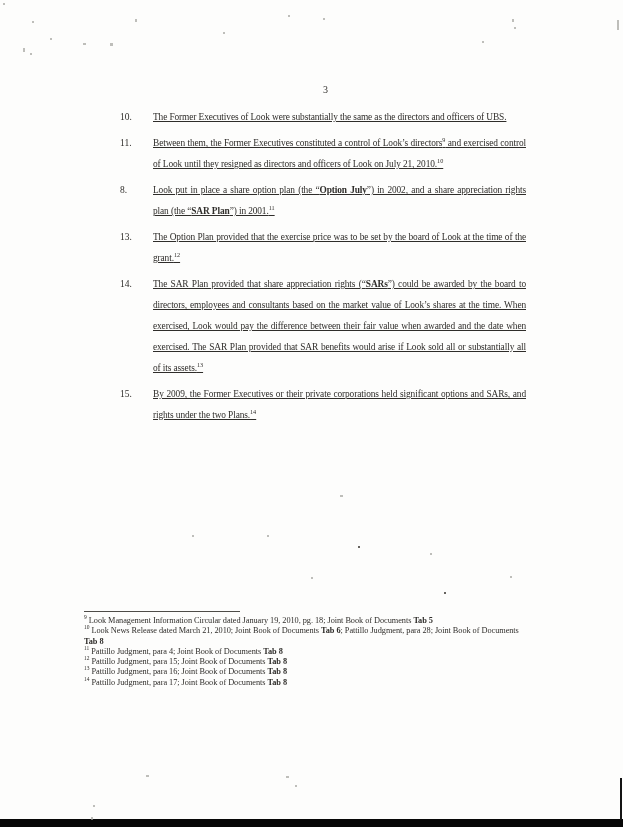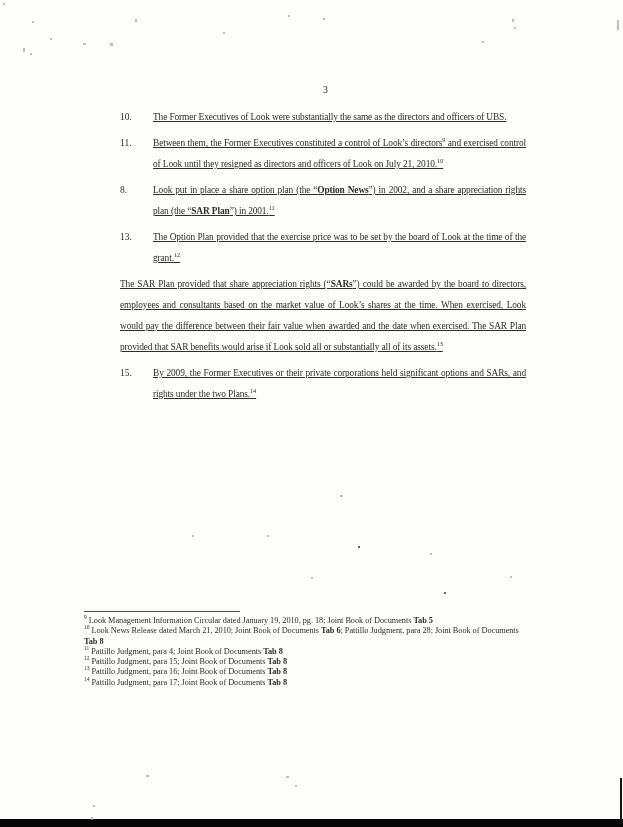--- a/index.html
+++ b/index.html
@@ -99,27 +99,28 @@
       <div class="para">
         <span class="pnum">10.</span>
         <div class="ptext"><span>The Former Executives of Look were substantially the same as the directors and officers of UBS.</span></div>
       </div>
       <div class="para">
         <span class="pnum">11.</span>
         <div class="ptext"><span>Between them, the Former Executives constituted a control of Look’s directors</span><sup>9</sup><span> and exercised control of Look until they resigned as directors and officers of Look on July 21, 2010.</span><sup>10</sup></div>
       </div>
       <div class="para">
         <span class="pnum">8.</span>
-        <div class="ptext"><span>Look put in place a share option plan (the “</span><span class="b">Option News</span><span>”) in 2002, and a share appreciation rights plan (the “</span><span class="b">SAR Plan</span><span>”) in 2001.</span><sup>11</sup></div>
+        <div class="ptext"><span>Look put in place a share option plan (the “</span><span class="b">Option July</span><span>”) in 2002, and a share appreciation rights plan (the “</span><span class="b">SAR Plan</span><span>”) in 2001.</span><sup>11</sup></div>
       </div>
       <div class="para">
         <span class="pnum">13.</span>
         <div class="ptext"><span>The Option Plan provided that the exercise price was to be set by the board of Look at the time of the grant.</span><sup>12</sup></div>
       </div>
       <div class="para">
+        <span class="pnum">14.</span>
         <div class="ptext"><span>The SAR Plan provided that share appreciation rights (“</span><span class="b">SARs</span><span>”) could be awarded by the board to directors, employees and consultants based on the market value of Look’s shares at the time. When exercised, Look would pay the difference between their fair value when awarded and the date when exercised. The SAR Plan provided that SAR benefits would arise if Look sold all or substantially all of its assets.</span><sup>13</sup></div>
       </div>
       <div class="para">
         <span class="pnum">15.</span>
         <div class="ptext"><span>By 2009, the Former Executives or their private corporations held significant options and SARs, and rights under the two Plans.</span><sup>14</sup></div>
       </div>
     </div>
   <div class="footnotes">
     <div class="fn-rule"></div>
     <div id="footnote-list">

